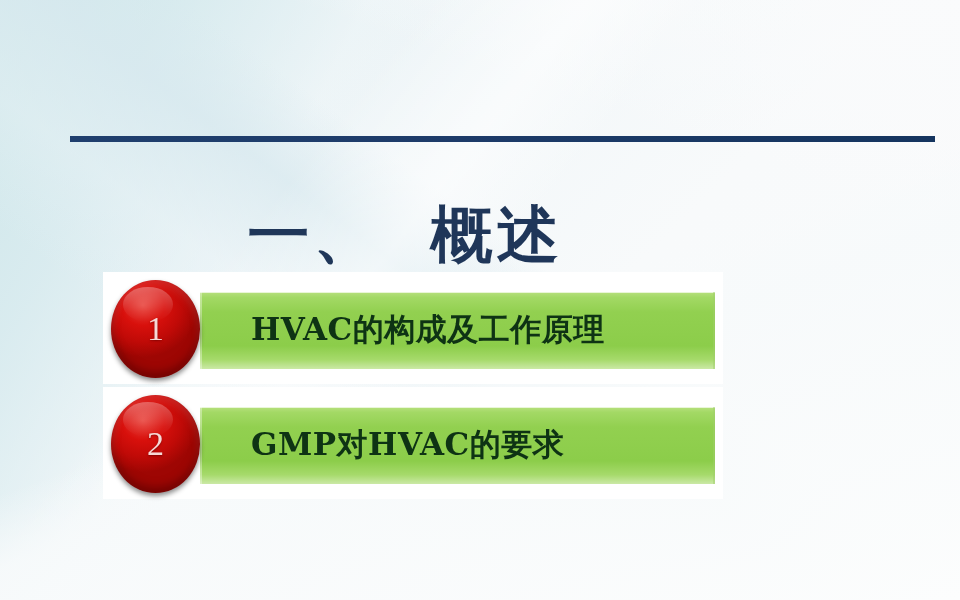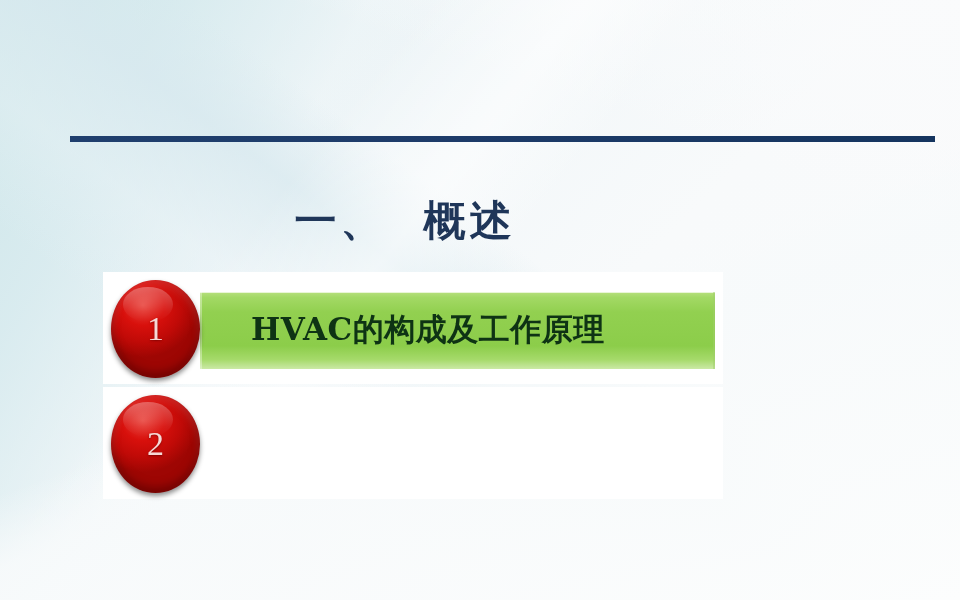--- a/index.html
+++ b/index.html
@@ -85,21 +85,21 @@
     background: linear-gradient(90deg, #1f3f6e 0%, #1d3b69 45%, #15355f 100%);
   }
 
   
   .slide-title {
     position: absolute;
     left: 0;
     top: 193px;
     width: 810px;
     text-align: center;
-    font-size: 42px;
+    font-size: 62px;
     font-weight: bold;
     letter-spacing: 4px;
     color: #1f3659;
     font-family: "DejaVu Serif", "Liberation Serif", serif;
     white-space: pre;
   }
 
   
   .row {
     position: absolute;
@@ -215,18 +215,21 @@
   <div class="row r1">
     <div class="bar">
       <div class="bar-label">HVAC的构成及工作原理</div>
     </div>
     <div class="badge">
       <div class="badge-num">1</div>
     </div>
   </div>
 
   <div class="row r2">
+    <div class="bar">
+      <div class="bar-label">GMP对HVAC的要求</div>
+    </div>
     <div class="badge">
       <div class="badge-num">2</div>
     </div>
   </div>
 
 </div>
 
 </body></html>

